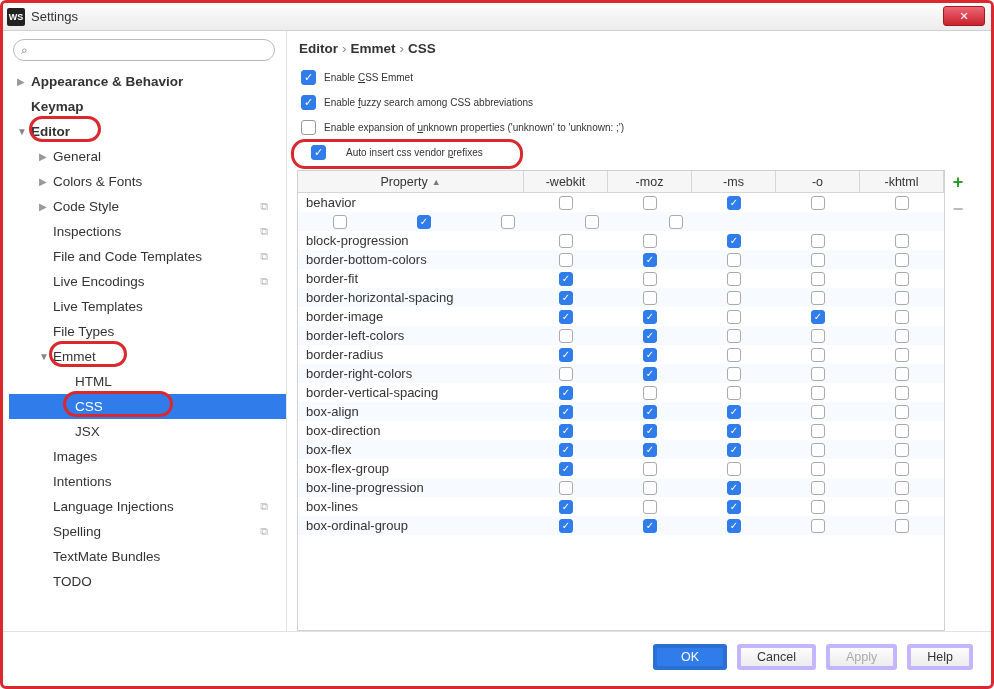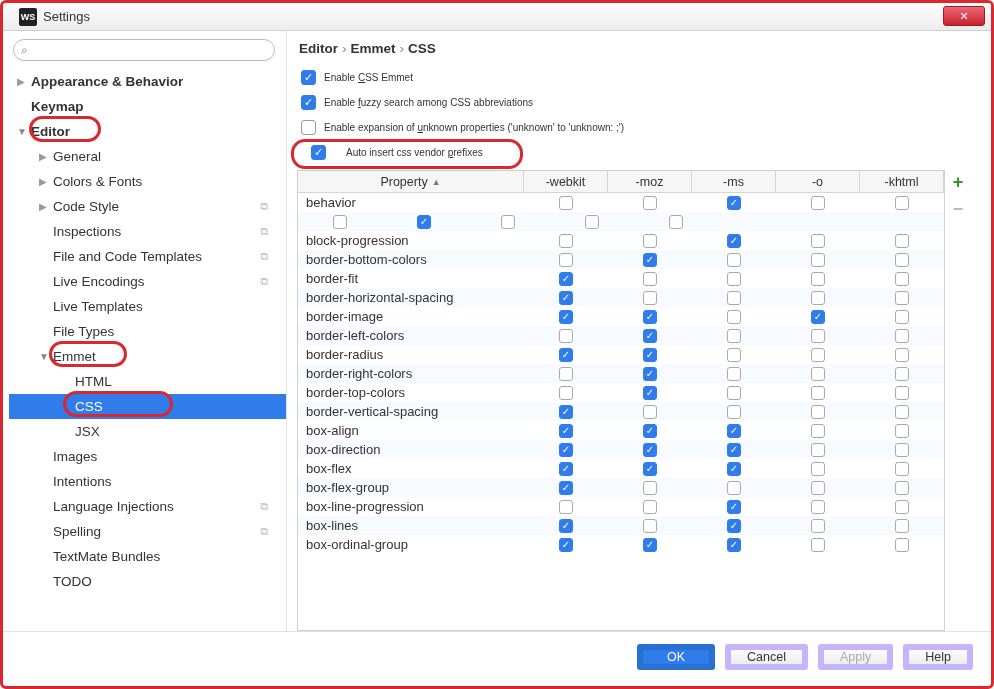--- a/index.html
+++ b/index.html
@@ -1,18 +1,18 @@
 <!DOCTYPE html>
 <html><head>
 <meta charset="utf-8">
 <style>
   * { box-sizing: border-box; font-family: -apple-system, "Segoe UI", Tahoma, sans-serif; }
   body { margin: 0; background: #fff; width: 994px; height: 689px; border: 3px solid #d9292e; border-radius: 6px; overflow: hidden; }
   .titlebar { height: 28px; background: linear-gradient(#fdfdfd,#ececec); display:flex; align-items:center; padding:0 4px; border-bottom:1px solid #d0d0d0; position:relative; }
-  .ws-badge { width:18px; height:18px; background:#222; color:#fff; font-size:9px; font-weight:700; display:flex; align-items:center; justify-content:center; border-radius:2px; margin-right:6px;margin-left:12px; }
+  .ws-badge { width:18px; height:18px; background:#222; color:#fff; font-size:9px; font-weight:700; display:flex; align-items:center; justify-content:center; border-radius:2px; margin-right:6px; }
   .title-text { font-size:13px; color:#333; }
   .close-box { position:absolute; right:6px; top:3px; width:42px; height:20px; background:linear-gradient(#e67,#c8232c); border-radius:3px; display:flex; align-items:center; justify-content:center; color:#fff; font-size:11px; border:1px solid #a01a1a; }
   .content { display:flex; height: 600px; }
 
   .sidebar { width:284px; border-right:1px solid #e3e3e3; padding:4px 0 0 6px; overflow:hidden; }
   .search-wrap { padding:4px 10px 8px 4px; }
   .search { width:262px; height:22px; border:1px solid #bbb; border-radius:11px; padding:0 8px 0 26px; font-size:12px; background:#fff; }
   .search-icon { position:absolute; margin-left:8px; margin-top:4px; color:#888; font-size:12px; }
 
   .tree { font-size:13.5px; color:#333; }
@@ -52,21 +52,21 @@
   .gc.c { width:84px; display:flex; justify-content:center; }
   .mini { width:14px; height:14px; border:1px solid #aaa; border-radius:3px; background:#fff; display:inline-flex; align-items:center; justify-content:center; }
   .mini.on { background:#2f7cea; border-color:#2f7cea; color:#fff; font-size:10px; }
   .mini.on::before { content:"✓"; }
 
   .side-btns { width:26px; display:flex; flex-direction:column; align-items:center; padding-top:2px; gap:6px; }
   .plus { color:#2c9b2c; font-size:18px; font-weight:700; }
   .minus { color:#bbb; font-size:18px; font-weight:700; }
 
   .footer { height:50px; display:flex; align-items:center; justify-content:flex-end; gap:10px; padding:0 18px; border-top:1px solid #e2e2e2; }
-  .btn { height:26px; padding:0 16px; font-size:12.5px; border:6px solid #c4b5fd; border-radius:3px; background:linear-gradient(#fdfdfd,#ececec); color:#333; }
+  .btn { height:26px; padding:0 16px; font-size:12.5px; border:4px solid #c4b5fd; border-radius:3px; background:linear-gradient(#fdfdfd,#ececec); color:#333; }
   .btn.primary { background:#2f7cea; color:#fff; border-color:#2a6fd2; padding:0 24px; }
   .btn.dis { color:#aaa; }
 </style>
 </head>
 <body>
 
 <div class="titlebar">
   <div class="ws-badge">WS</div>
   <div class="title-text">Settings</div>
   <div class="close-box">
@@ -388,38 +388,20 @@
                 <span class="mini"></span>
               </div>
               <div class="gc c">
                 <span class="mini"></span>
               </div>
               <div class="gc c">
                 <span class="mini"></span>
               </div>
             </div>
             <div class="gr">
-              <div class="gc prop">border-top-colors</div>
-              <div class="gc c">
-                <span class="mini"></span>
-              </div>
-              <div class="gc c">
-                <span class="mini on"></span>
-              </div>
-              <div class="gc c">
-                <span class="mini"></span>
-              </div>
-              <div class="gc c">
-                <span class="mini"></span>
-              </div>
-              <div class="gc c">
-                <span class="mini"></span>
-              </div>
-            </div>
-            <div class="gr">
               <div class="gc prop">border-vertical-spacing</div>
               <div class="gc c">
                 <span class="mini on"></span>
               </div>
               <div class="gc c">
                 <span class="mini"></span>
               </div>
               <div class="gc c">
                 <span class="mini"></span>
               </div>

